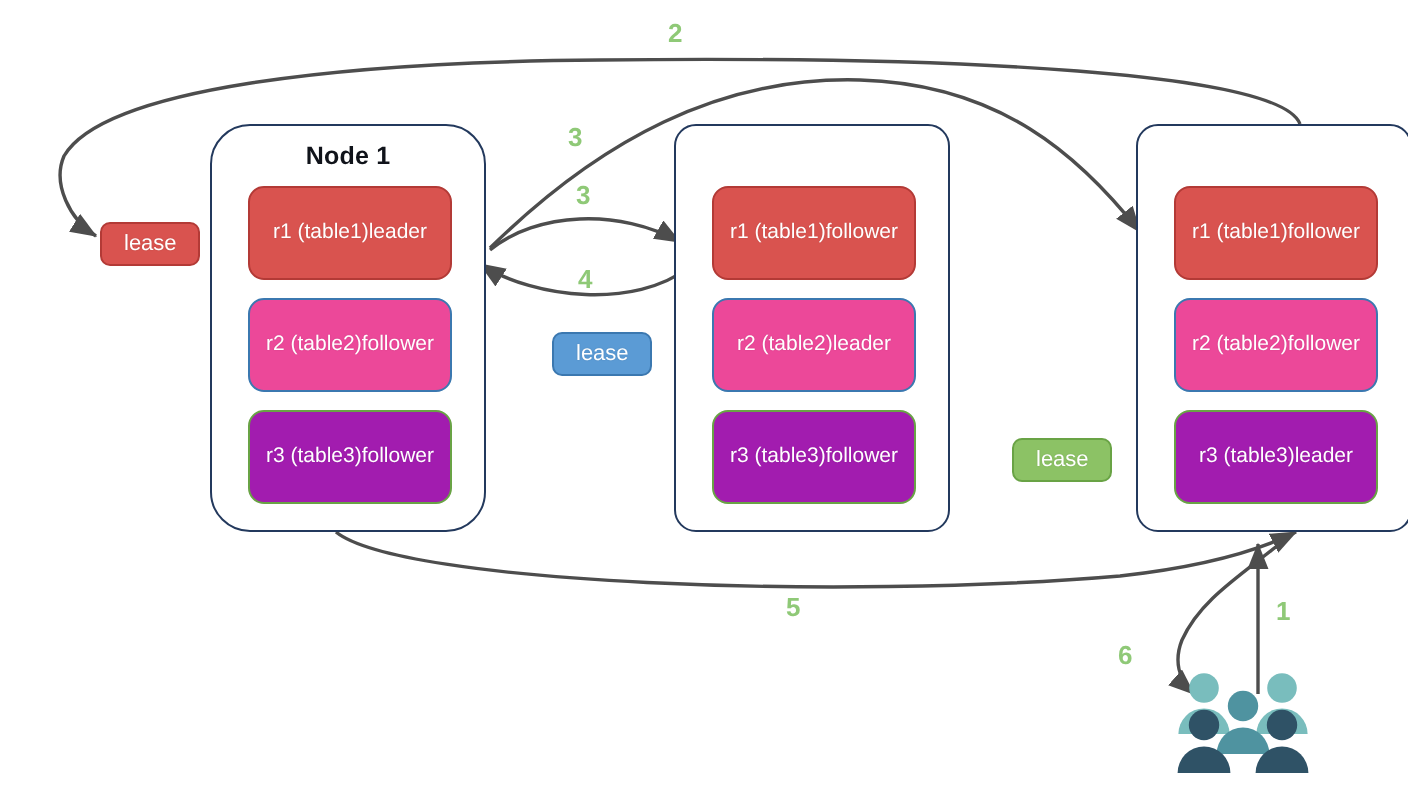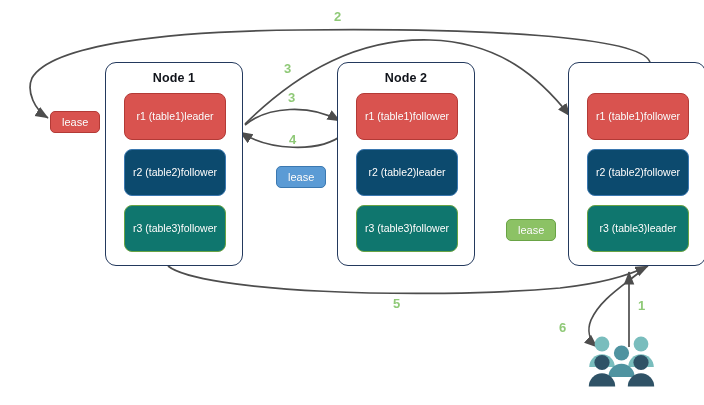--- a/index.html
+++ b/index.html
@@ -33,22 +33,22 @@
     display:flex;
     align-items:center;
     justify-content:center;
     color:#ffffff;
     font-size:10.5px;
     line-height:13px;
     text-align:center;
     text-shadow:0 0 1px rgba(0,0,0,.12);
   }
   .rep-red{background:#d9534f;border:1.4px solid #b33a36;}
-  .rep-blue{background:#0c4a6e;border:1.4px solid #3b78b0;}
-  .rep-green{background:#0f766e;border:1.4px solid #69a345;text-align:right;}
+  .rep-blue{background:#ec4899;border:1.4px solid #3b78b0;}
+  .rep-green{background:#a21caf;border:1.4px solid #69a345;text-align:right;}
 
   .lease{
     position:absolute;
     height:22px;
     padding:4px 11px;
     border-radius:5px;
     box-sizing:border-box;
     display:flex;align-items:center;justify-content:center;
     font-size:11px;
     color:#ffffff;
@@ -90,38 +90,37 @@
 
     <path class="edge" marker-end="url(#ah)" d="M 344 134 C 318 154, 268 150, 240 132"></path>
 
     <path class="edge" marker-end="url(#ah)" d="M 168 266 C 200 292, 420 300, 560 288 C 605 283, 632 274, 648 266"></path>
 
     <path class="edge" marker-end="url(#ah)" d="M 629 347 L 629 272"></path>
 
     <path class="edge" marker-end="url(#ah)" d="M 641 271 C 620 288, 600 300, 591 320 C 587 330, 589 340, 597 347"></path>
   </svg>
 
-  <div class="node-box" style="left:105px;top:62px;width:138px;height:204px;">
+  <div class="node-box" style="left:105px;top:62px;width:138px;height:204px;border-radius:20px;">
     <div class="node-title">Node 1</div>
     <div class="replica rep-red" style="top:30px;">
       <span>r1 (table1)</span>
       <span>leader</span>
     </div>
     <div class="replica rep-blue" style="top:86px;">
       <span>r2 (table2)</span>
       <span>follower</span>
     </div>
     <div class="replica rep-green" style="top:142px;">
       <span>r3 (table3)</span>
       <span>follower</span>
     </div>
   </div>
 
   <div class="node-box" style="left:337px;top:62px;width:138px;height:204px;">
-    <div class="node-title">Node 2</div>
     <div class="replica rep-red" style="top:30px;">
       <span>r1 (table1)</span>
       <span>follower</span>
     </div>
     <div class="replica rep-blue" style="top:86px;">
       <span>r2 (table2)</span>
       <span>leader</span>
     </div>
     <div class="replica rep-green" style="top:142px;">
       <span>r3 (table3)</span>

